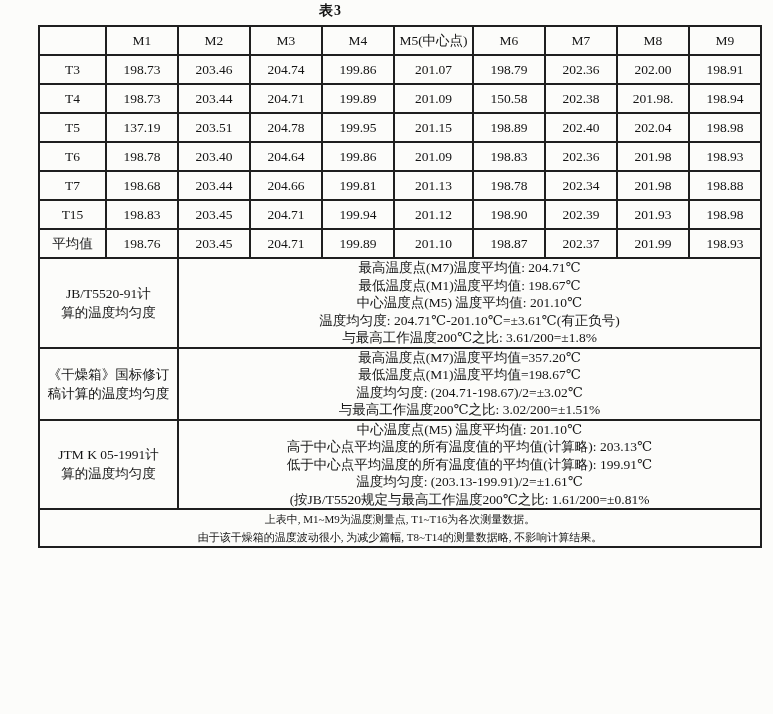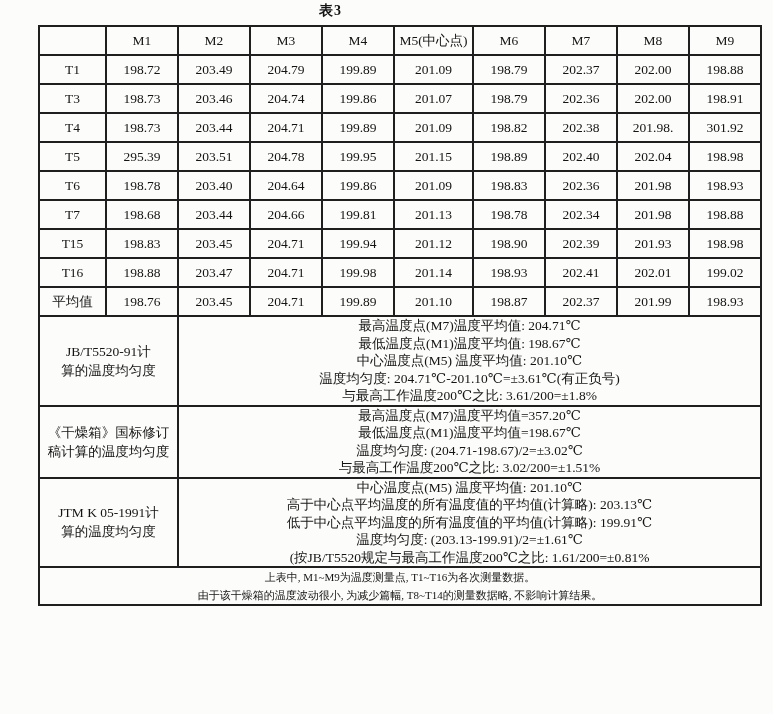--- a/index.html
+++ b/index.html
@@ -98,58 +98,46 @@
           <th>M5(中心点)</th>
           <th>M6</th>
           <th>M7</th>
           <th>M8</th>
           <th>M9</th>
         </tr>
     </thead>
 
     <tbody class="data">
         <tr>
-          <td class="rowlabel">T1</td>
-          <td>198.72</td>
-          <td>203.49</td>
-          <td>204.79</td>
-          <td>199.89</td>
-          <td>201.09</td>
-          <td>198.79</td>
-          <td>202.37</td>
-          <td>202.00</td>
-          <td>198.88</td>
-        </tr>
-        <tr>
           <td class="rowlabel">T3</td>
           <td>198.73</td>
           <td>203.46</td>
           <td>204.74</td>
           <td>199.86</td>
           <td>201.07</td>
           <td>198.79</td>
           <td>202.36</td>
           <td>202.00</td>
           <td>198.91</td>
         </tr>
         <tr>
           <td class="rowlabel">T4</td>
           <td>198.73</td>
           <td>203.44</td>
           <td>204.71</td>
           <td>199.89</td>
           <td>201.09</td>
-          <td>198.82</td>
+          <td>150.58</td>
           <td>202.38</td>
           <td>201.98.</td>
-          <td>301.92</td>
+          <td>198.94</td>
         </tr>
         <tr>
           <td class="rowlabel">T5</td>
-          <td>295.39</td>
+          <td>137.19</td>
           <td>203.51</td>
           <td>204.78</td>
           <td>199.95</td>
           <td>201.15</td>
           <td>198.89</td>
           <td>202.40</td>
           <td>202.04</td>
           <td>198.98</td>
         </tr>
         <tr>
@@ -182,32 +170,20 @@
           <td>203.45</td>
           <td>204.71</td>
           <td>199.94</td>
           <td>201.12</td>
           <td>198.90</td>
           <td>202.39</td>
           <td>201.93</td>
           <td>198.98</td>
         </tr>
         <tr>
-          <td class="rowlabel">T16</td>
-          <td>198.88</td>
-          <td>203.47</td>
-          <td>204.71</td>
-          <td>199.98</td>
-          <td>201.14</td>
-          <td>198.93</td>
-          <td>202.41</td>
-          <td>202.01</td>
-          <td>199.02</td>
-        </tr>
-        <tr>
           <td class="rowlabel">平均值</td>
           <td>198.76</td>
           <td>203.45</td>
           <td>204.71</td>
           <td>199.89</td>
           <td>201.10</td>
           <td>198.87</td>
           <td>202.37</td>
           <td>201.99</td>
           <td>198.93</td>

